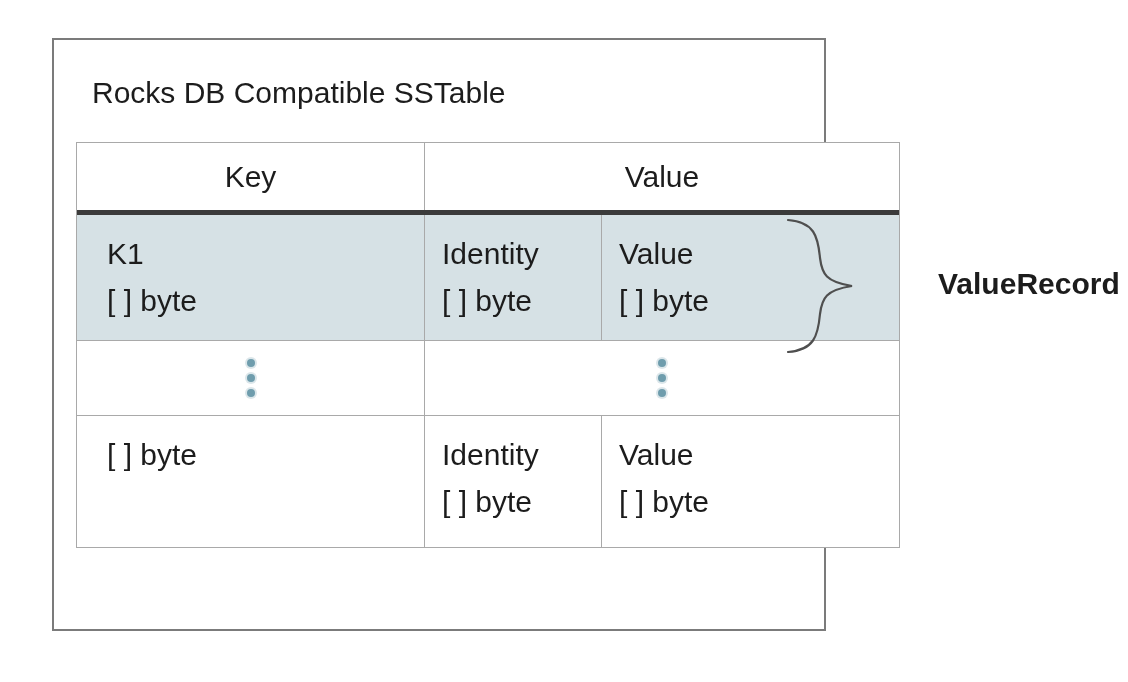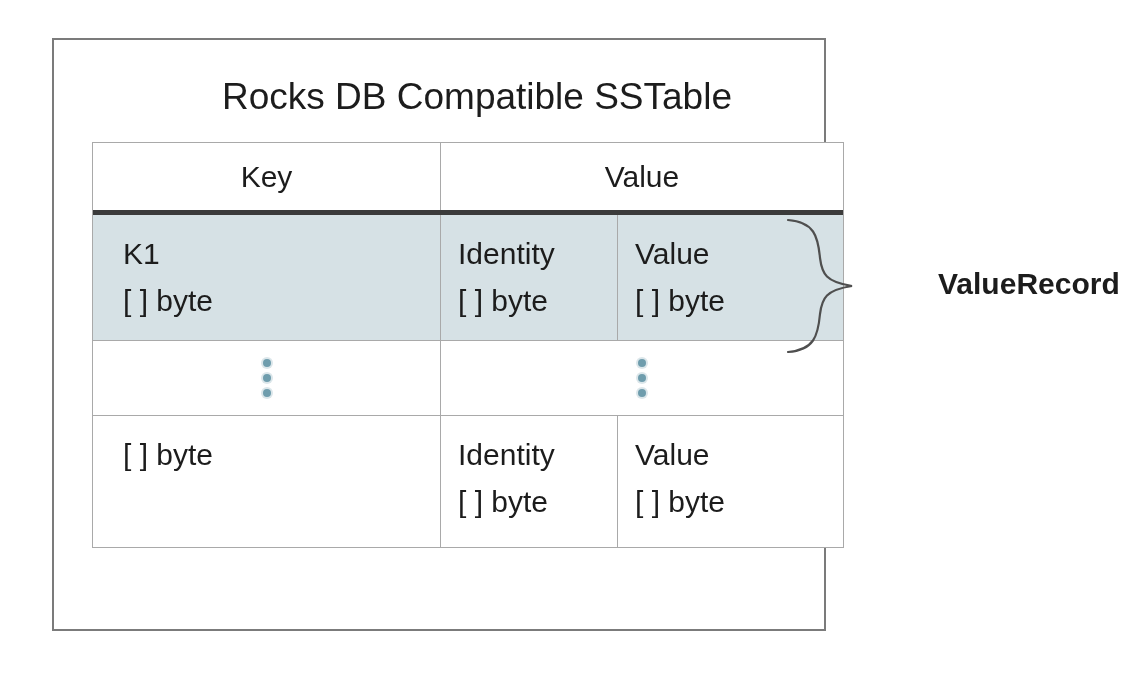--- a/index.html
+++ b/index.html
@@ -22,29 +22,29 @@
     position:absolute;
     left:52px; top:38px;
     width:774px; height:593px;
     border:2px solid var(--outer-border);
     background:#ffffff;
   }
   .diagram-title{
     position:absolute;
     left:92px; top:76px;
     width:640px;
-    text-align:right;
-    font-size:37px;
+    text-align:left;
+    font-size:30px;
     color:var(--text);
     white-space:nowrap;
   }
   .tbl{
     position:absolute;
-    left:92px; top:142px;
-    width:752px;
+    left:76px; top:142px;
+    width:824px;
     border:1px solid var(--table-border);
     background:#fff;
   }
   .row{display:flex;width:100%;}
   .row-header{height:72px;border-bottom:5px solid var(--header-rule);}
   .row-k1{height:126px;background:var(--highlight);border-bottom:1px solid var(--table-border);}
   .row-dots{height:75px;border-bottom:1px solid var(--table-border);}
   .row-kn{height:131px;}
   .cell{position:relative;}
   .cell-key{width:348px;border-right:1px solid var(--table-border);}

